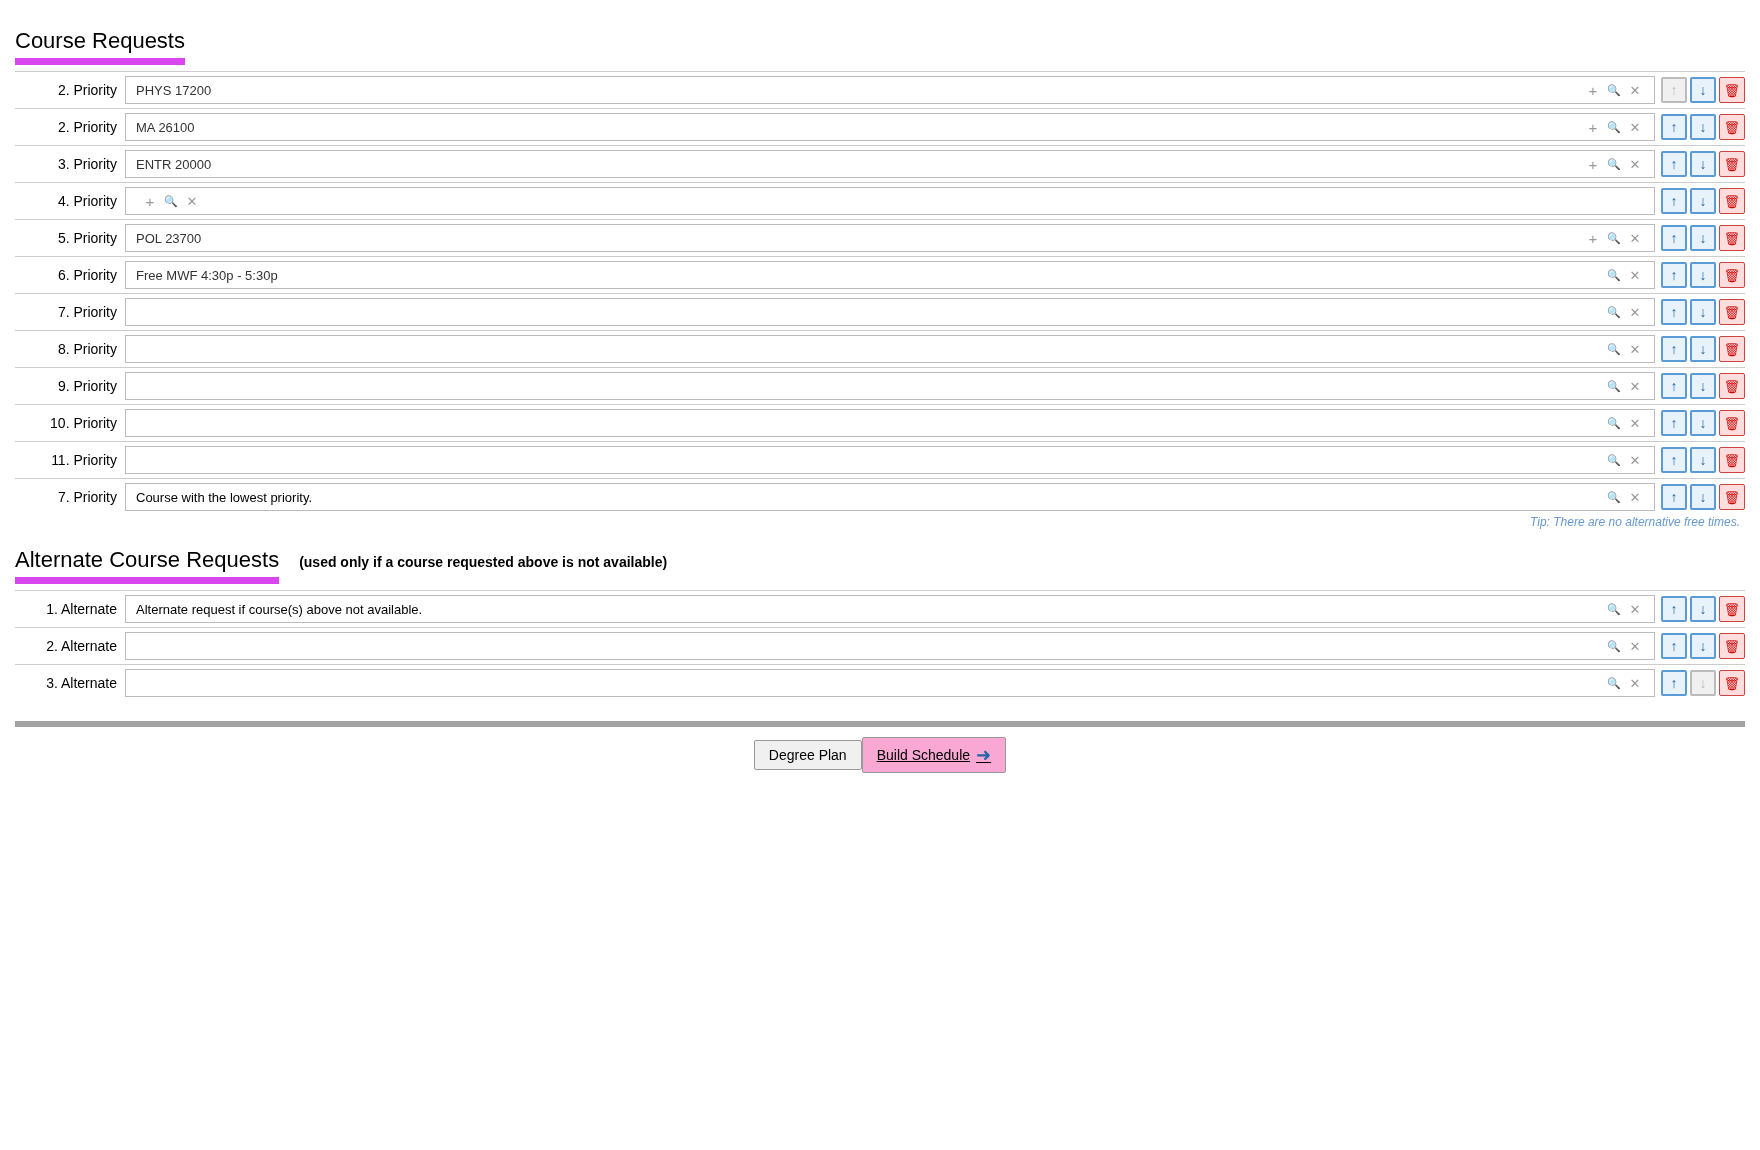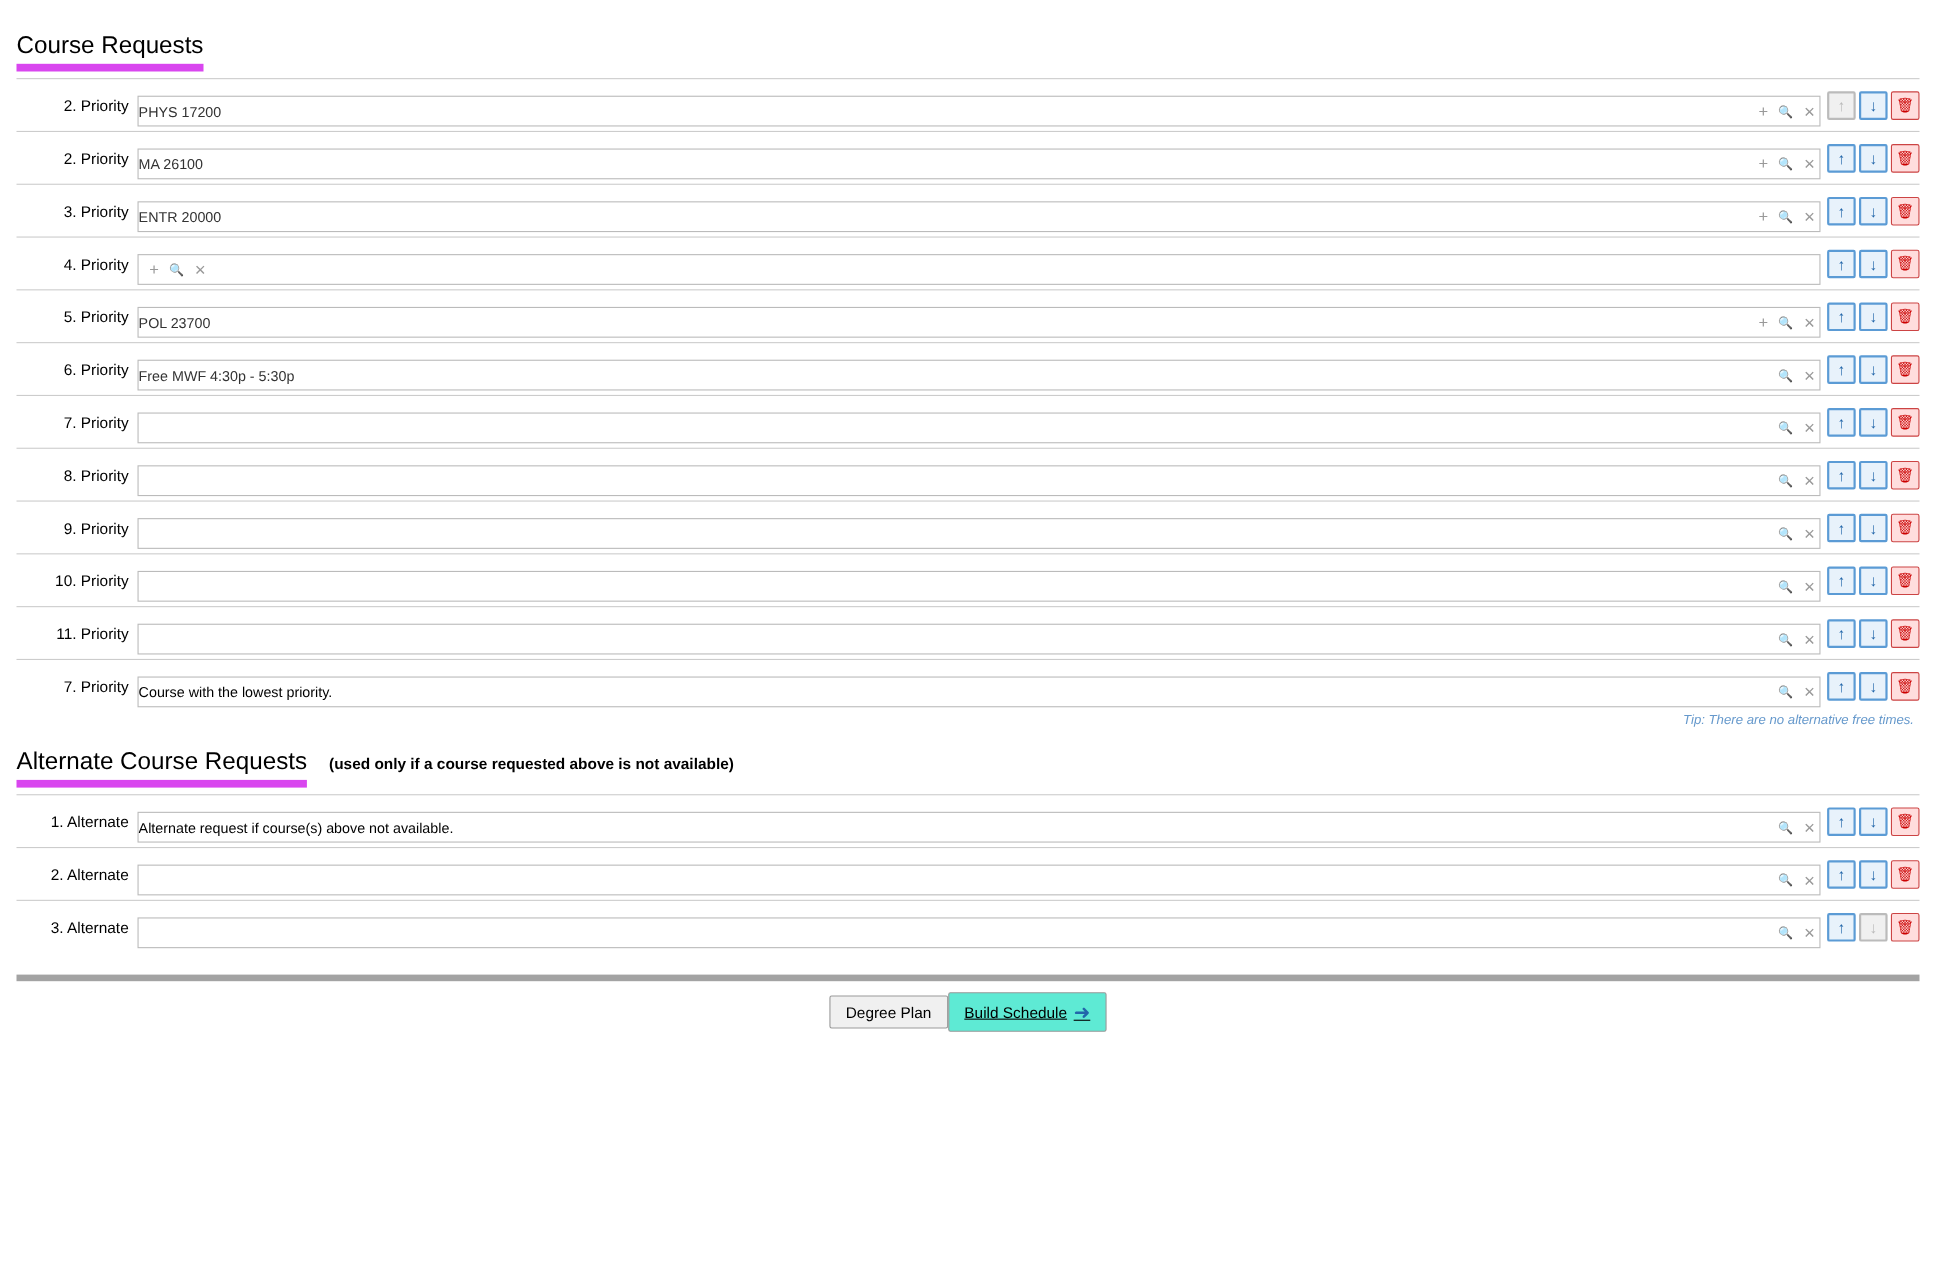--- a/index.html
+++ b/index.html
@@ -52,24 +52,23 @@
       text-align: right;
       padding-right: 8px;
     }
 
     .input-area {
       flex: 1;
       display: flex;
       align-items: center;
       border: 1px solid #bbb;
       background: #fff;
-      padding: 3px 0;
+      padding: 3px 10px;
       height: 28px;
       position: relative;
-      margin-top: 11px;
     }
 
     .input-text {
       flex: 1;
       font-size: 13px;
       color: #333;
       overflow: hidden;
       white-space: nowrap;
     }
 
@@ -167,21 +166,21 @@
       border-radius: 2px;
     }
 
     .btn-build {
       display: flex;
       align-items: center;
       gap: 6px;
       padding: 6px 14px;
       font-size: 14px;
       border: 1px solid #999;
-      background: #5eead4;
+      background: #f9a8d4;
       cursor: pointer;
       border-radius: 2px;
       text-decoration: underline;
     }
 
     .arrow-right {
       color: #2266aa;
       font-size: 18px;
     }
 

